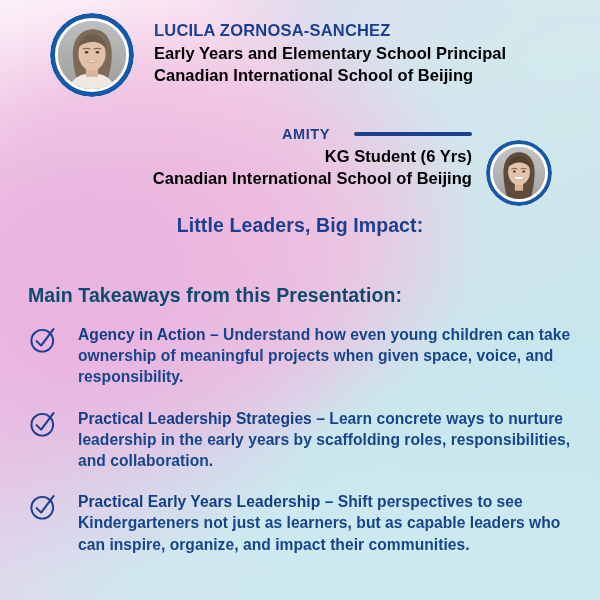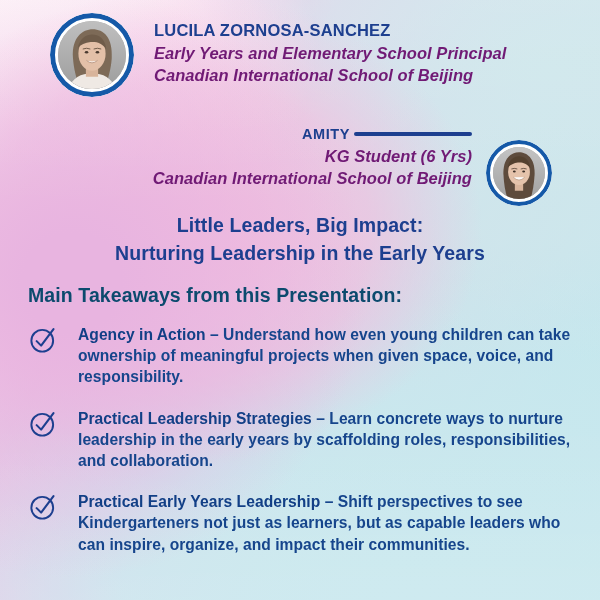--- a/index.html
+++ b/index.html
@@ -63,38 +63,37 @@
   #speaker-1 .text { margin-left:20px; margin-top:7px; }
 
   .spk-name {
     color:#1d3f8f;
     font-weight:bold;
     font-size:16.5px;
     letter-spacing:0.2px;
     line-height:1.32;
   }
   .spk-role, .spk-org {
-    color:#701a75;
+    color:#000000;
     font-weight:bold;
     font-size:16.5px;
     line-height:1.36;
     letter-spacing:0.05px;
-    font-style:italic;
   }
 
   
   #speaker-2 { right:48px; top:126px; flex-direction:row; align-items:flex-start; }
   #speaker-2 .avatar { width:66px; height:66px; margin-left:14px; margin-top:14px; }
   #speaker-2 .avatar .ring { border-width:4px; }
   #speaker-2 .avatar .photo { inset:7px; }
   #speaker-2 .text { text-align:right; }
 
   .amity-row {
     display:flex; align-items:center; justify-content:flex-end;
-    gap:4px;
+    gap:24px;
     margin-bottom:3px;
   }
   .amity-label {
     color:#1d3f8f;
     font-weight:bold;
     font-size:14.5px;
     letter-spacing:0.6px;
   }
   .amity-rule {
     width:118px; height:4px;
@@ -237,21 +236,20 @@
           <path d="M39 58 Q50 69 61 58 Z" fill="#ffffff"></path>
           <path d="M39 58 Q50 69 61 58" stroke="#a07f68" stroke-width="1" fill="none"></path>
         </svg>
       </div>
       <div class="ring"></div>
     </div>
   </div>
 
   <div id="session-title">
     <div>Little Leaders, Big Impact:</div>
-    <div>Nurturing Leadership in the Early Years</div>
   </div>
 
   <div id="takeaways-heading">Main Takeaways from this Presentation:</div>
 
   <div id="takeaways-list">
 
     <div class="takeaway">
       <span class="check-icon">
         <svg viewBox="0 0 40 40" aria-hidden="true">
           <circle cx="19" cy="21" r="14.5" fill="none" stroke="#1d3f8f" stroke-width="2.6"></circle>

